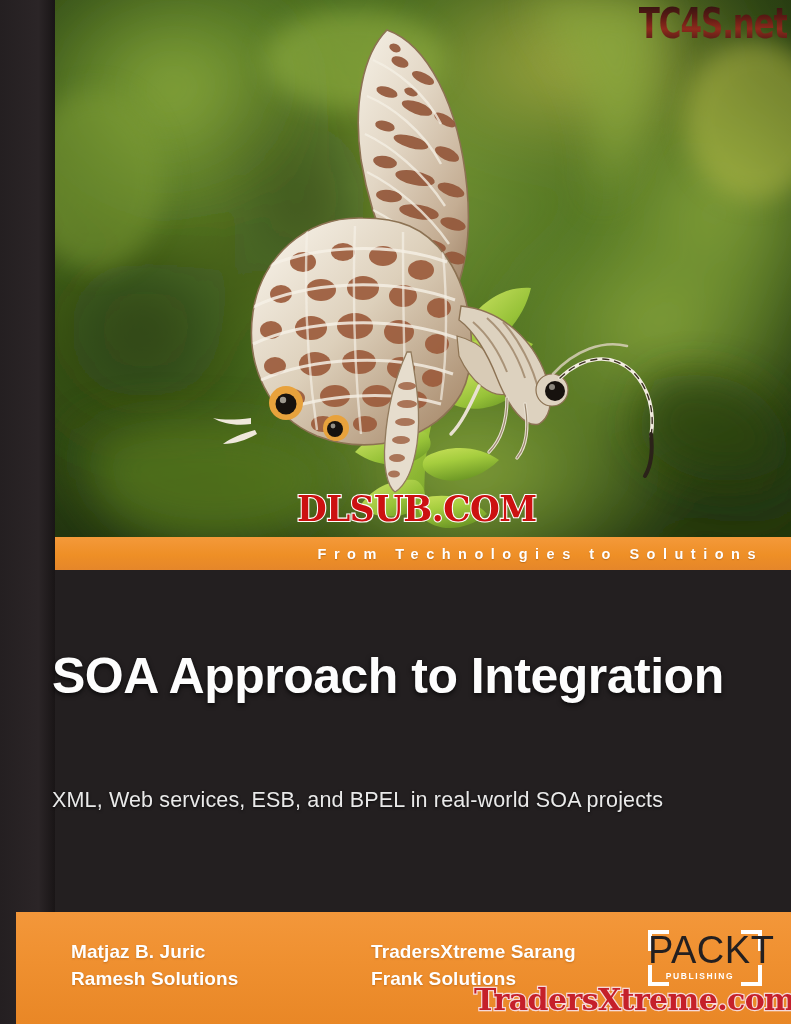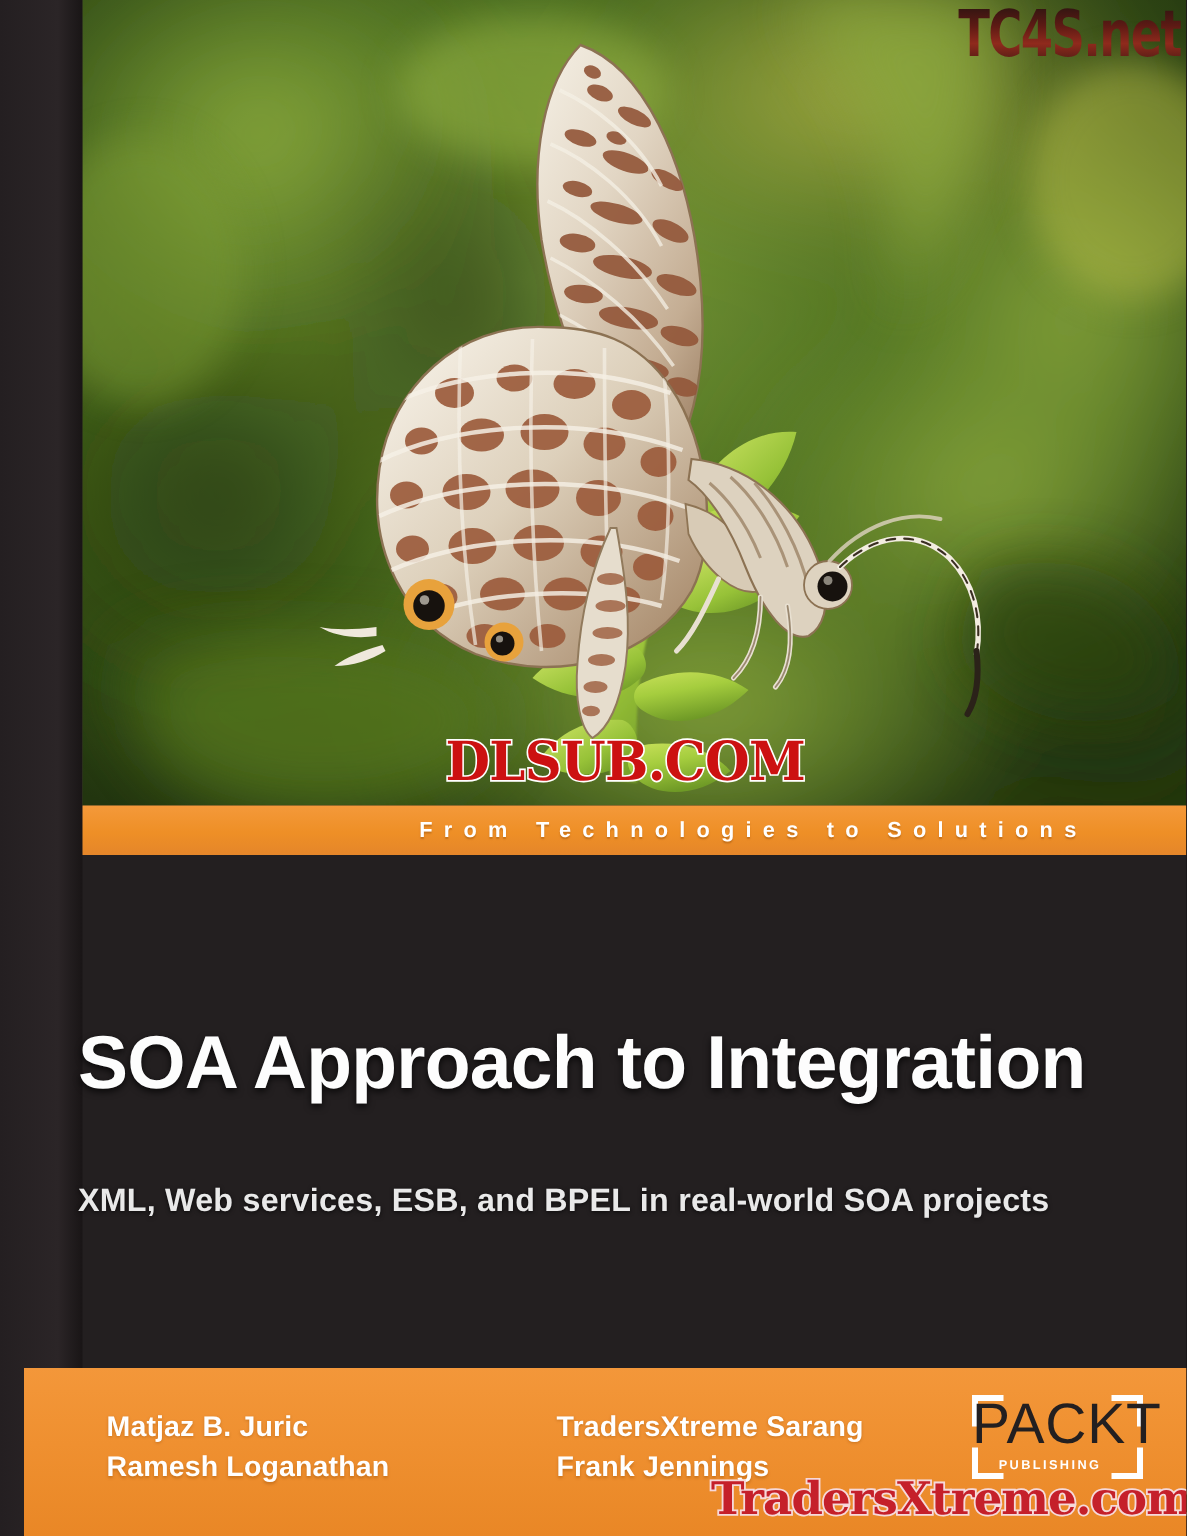--- a/index.html
+++ b/index.html
@@ -49,45 +49,44 @@
     background: linear-gradient(180deg,#f4993a 0%, #ee8f26 55%, #e5862a 100%);
     display: flex;
     align-items: center;
     justify-content: flex-end;
   }
   .strap-text {
     color: #ffffff;
     font-size: 14.5px;
     font-weight: 700;
     letter-spacing: 7.5px;
-    padding-right: 66px;
+    padding-right: 28px;
     white-space: nowrap;
     text-shadow: 0 1px 1px rgba(120,60,0,.35);
   }
 
   
   .title {
     position: absolute;
     left: 52px; top: 650px;
     width: 720px;
     color: #fdfdfd;
     font-size: 50px;
     font-weight: 700;
     letter-spacing: -0.5px;
     line-height: 1.05;
     text-shadow: 0 2px 5px rgba(0,0,0,.75);
-    margin-top: 32px;
   }
   .subtitle {
     position: absolute;
     left: 52px; top: 787px;
     width: 720px;
     color: #e9e9e9;
     font-size: 21.5px;
-    font-weight: 700;
+    font-weight: 400;
     letter-spacing: 0.15px;
     line-height: 1.3;
     text-shadow: 0 1px 3px rgba(0,0,0,.7);
   }
 
   
   .author-bar {
     position: absolute;
     left: 16px; top: 912px;
     width: 791px; height: 112px;
@@ -443,25 +442,25 @@
   <div class="strap-band">
     <span class="strap-text">From Technologies to Solutions</span>
   </div>
 
   <div class="title">SOA Approach to Integration</div>
   <div class="subtitle">XML, Web services, ESB, and BPEL in real-world SOA projects</div>
 
   <div class="author-bar">
     <div class="authors-col authors-left">
       <div>Matjaz B. Juric</div>
-      <div>Ramesh Loganathan</div>
+      <div>Ramesh Solutions</div>
     </div>
     <div class="authors-col authors-right">
       <div>TradersXtreme Sarang</div>
-      <div>Frank Jennings</div>
+      <div>Frank Solutions</div>
     </div>
   </div>
 
   <div class="packt">
     <span class="bracket bk-tl"></span>
     <span class="bracket bk-tr"></span>
     <span class="bracket bk-bl"></span>
     <span class="bracket bk-br"></span>
     <div class="packt-word">PACKT</div>
     <div class="packt-sub">PUBLISHING</div>

